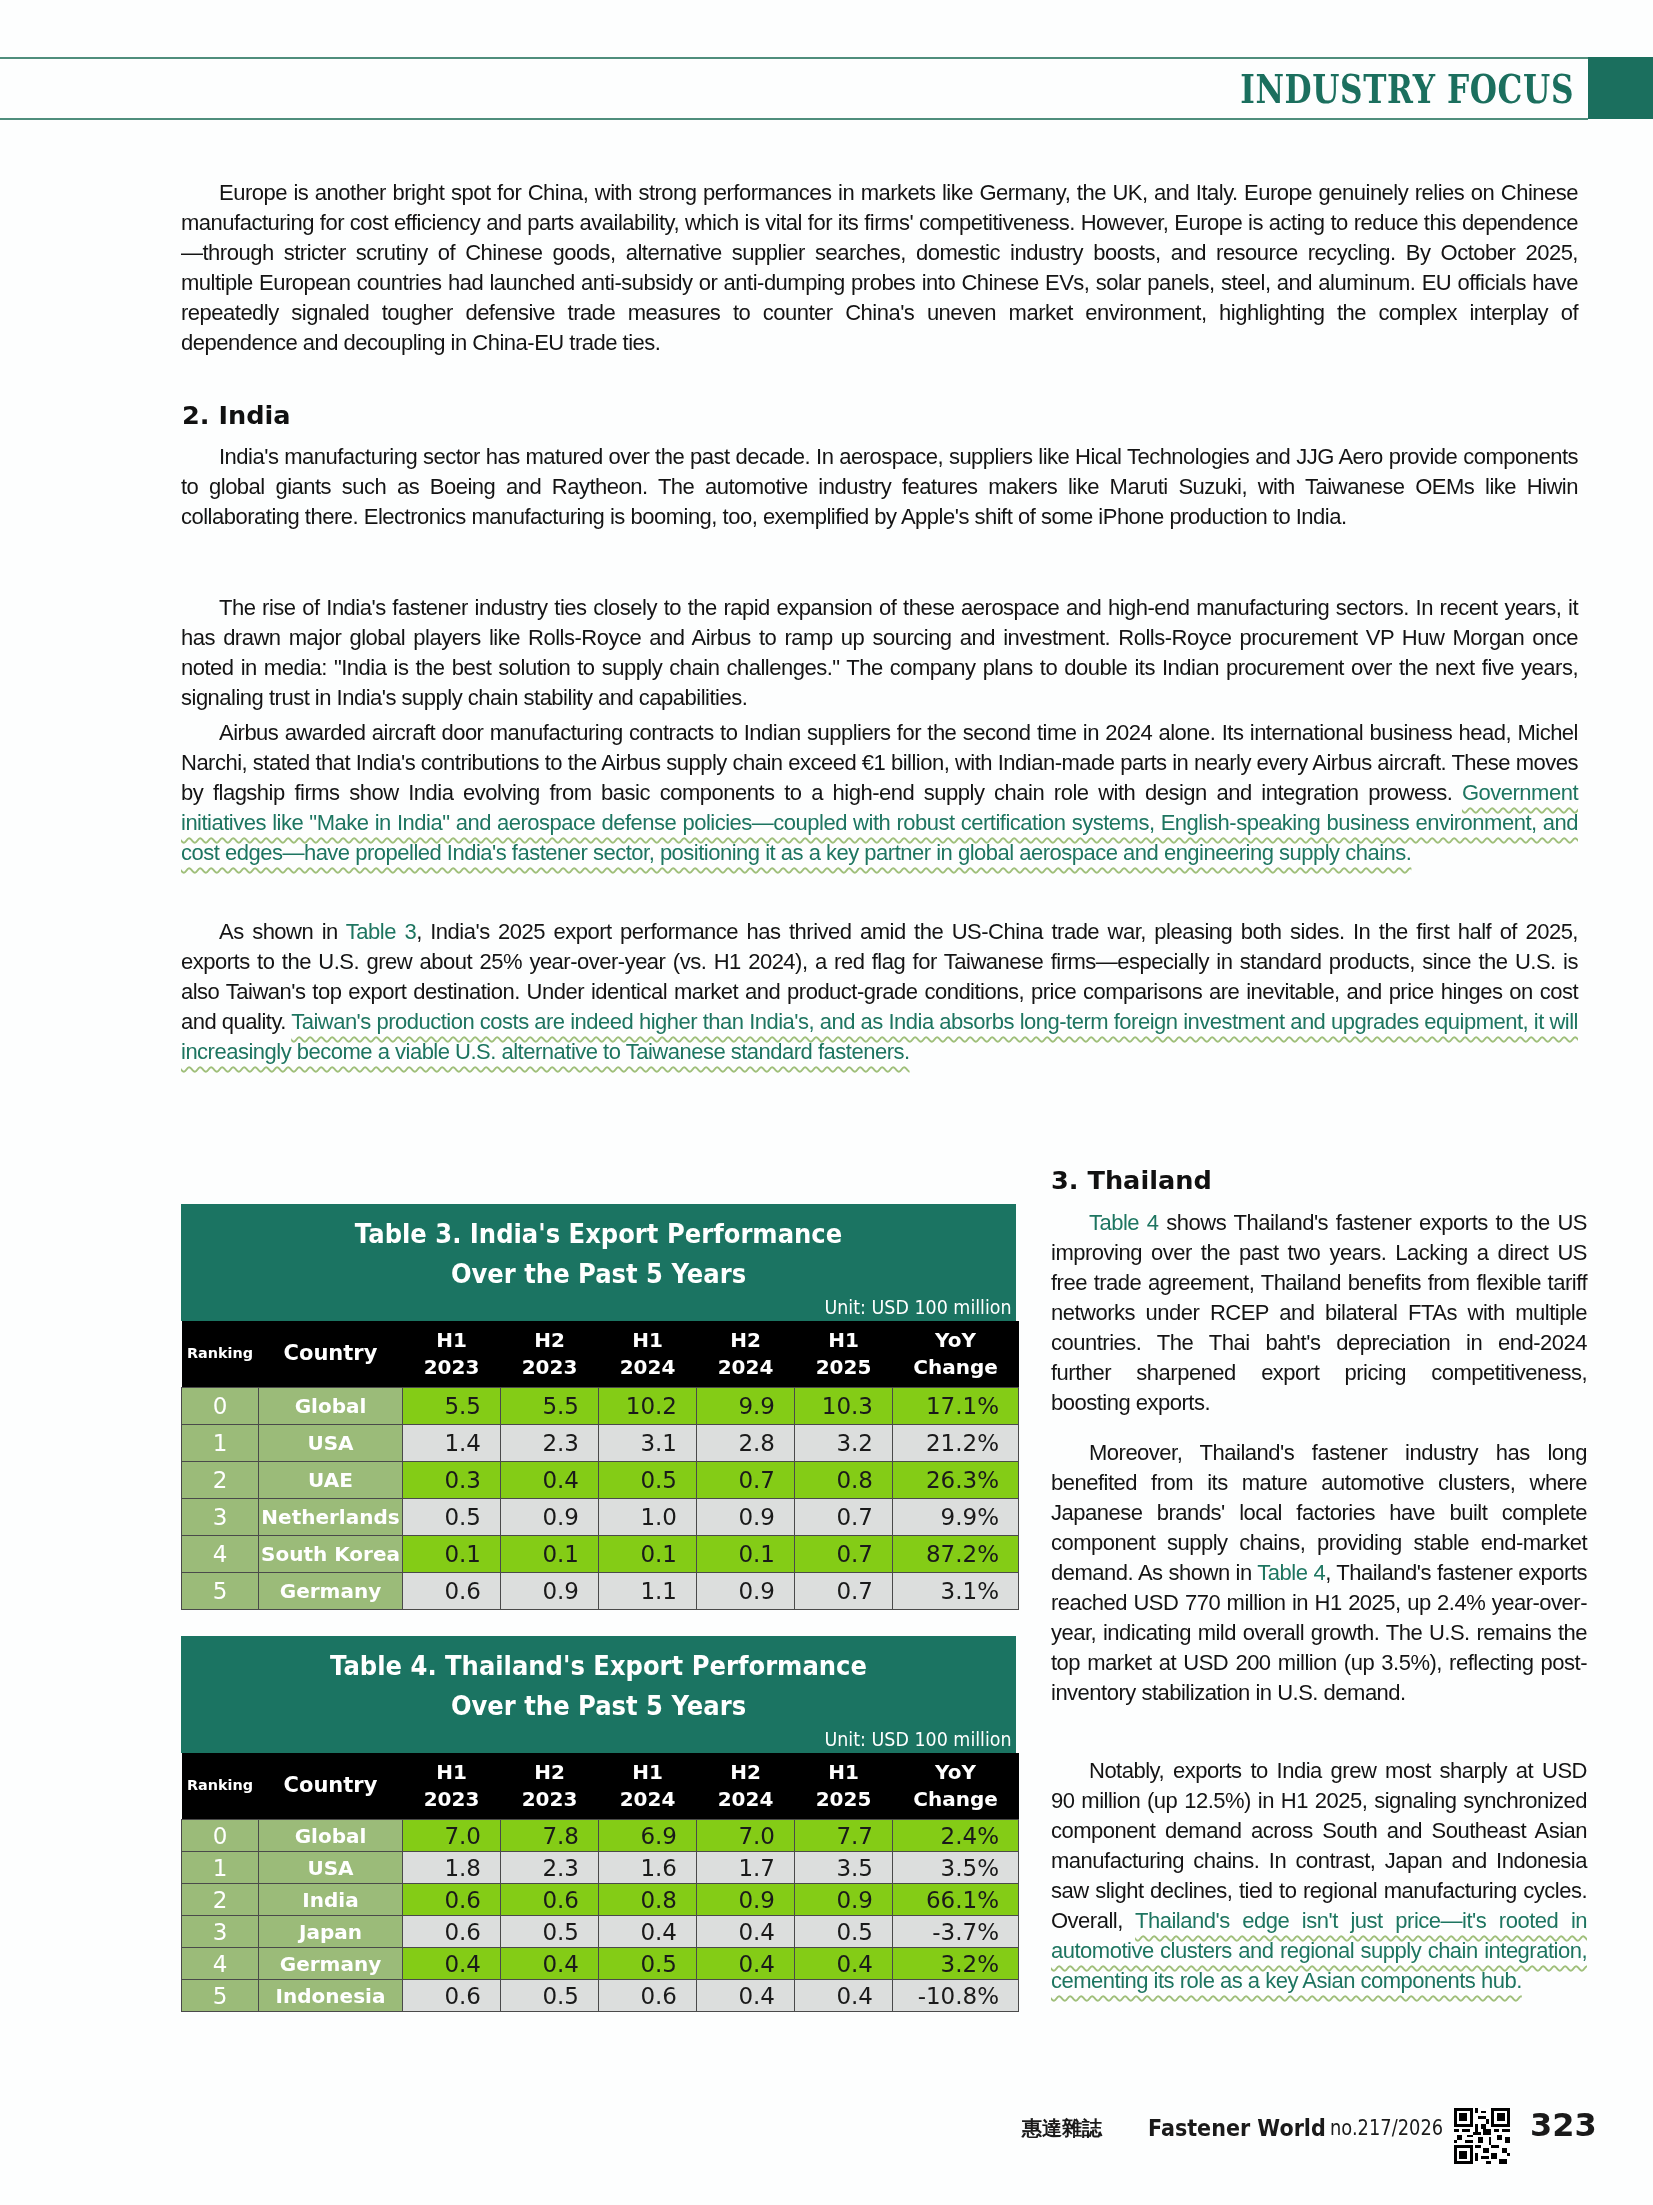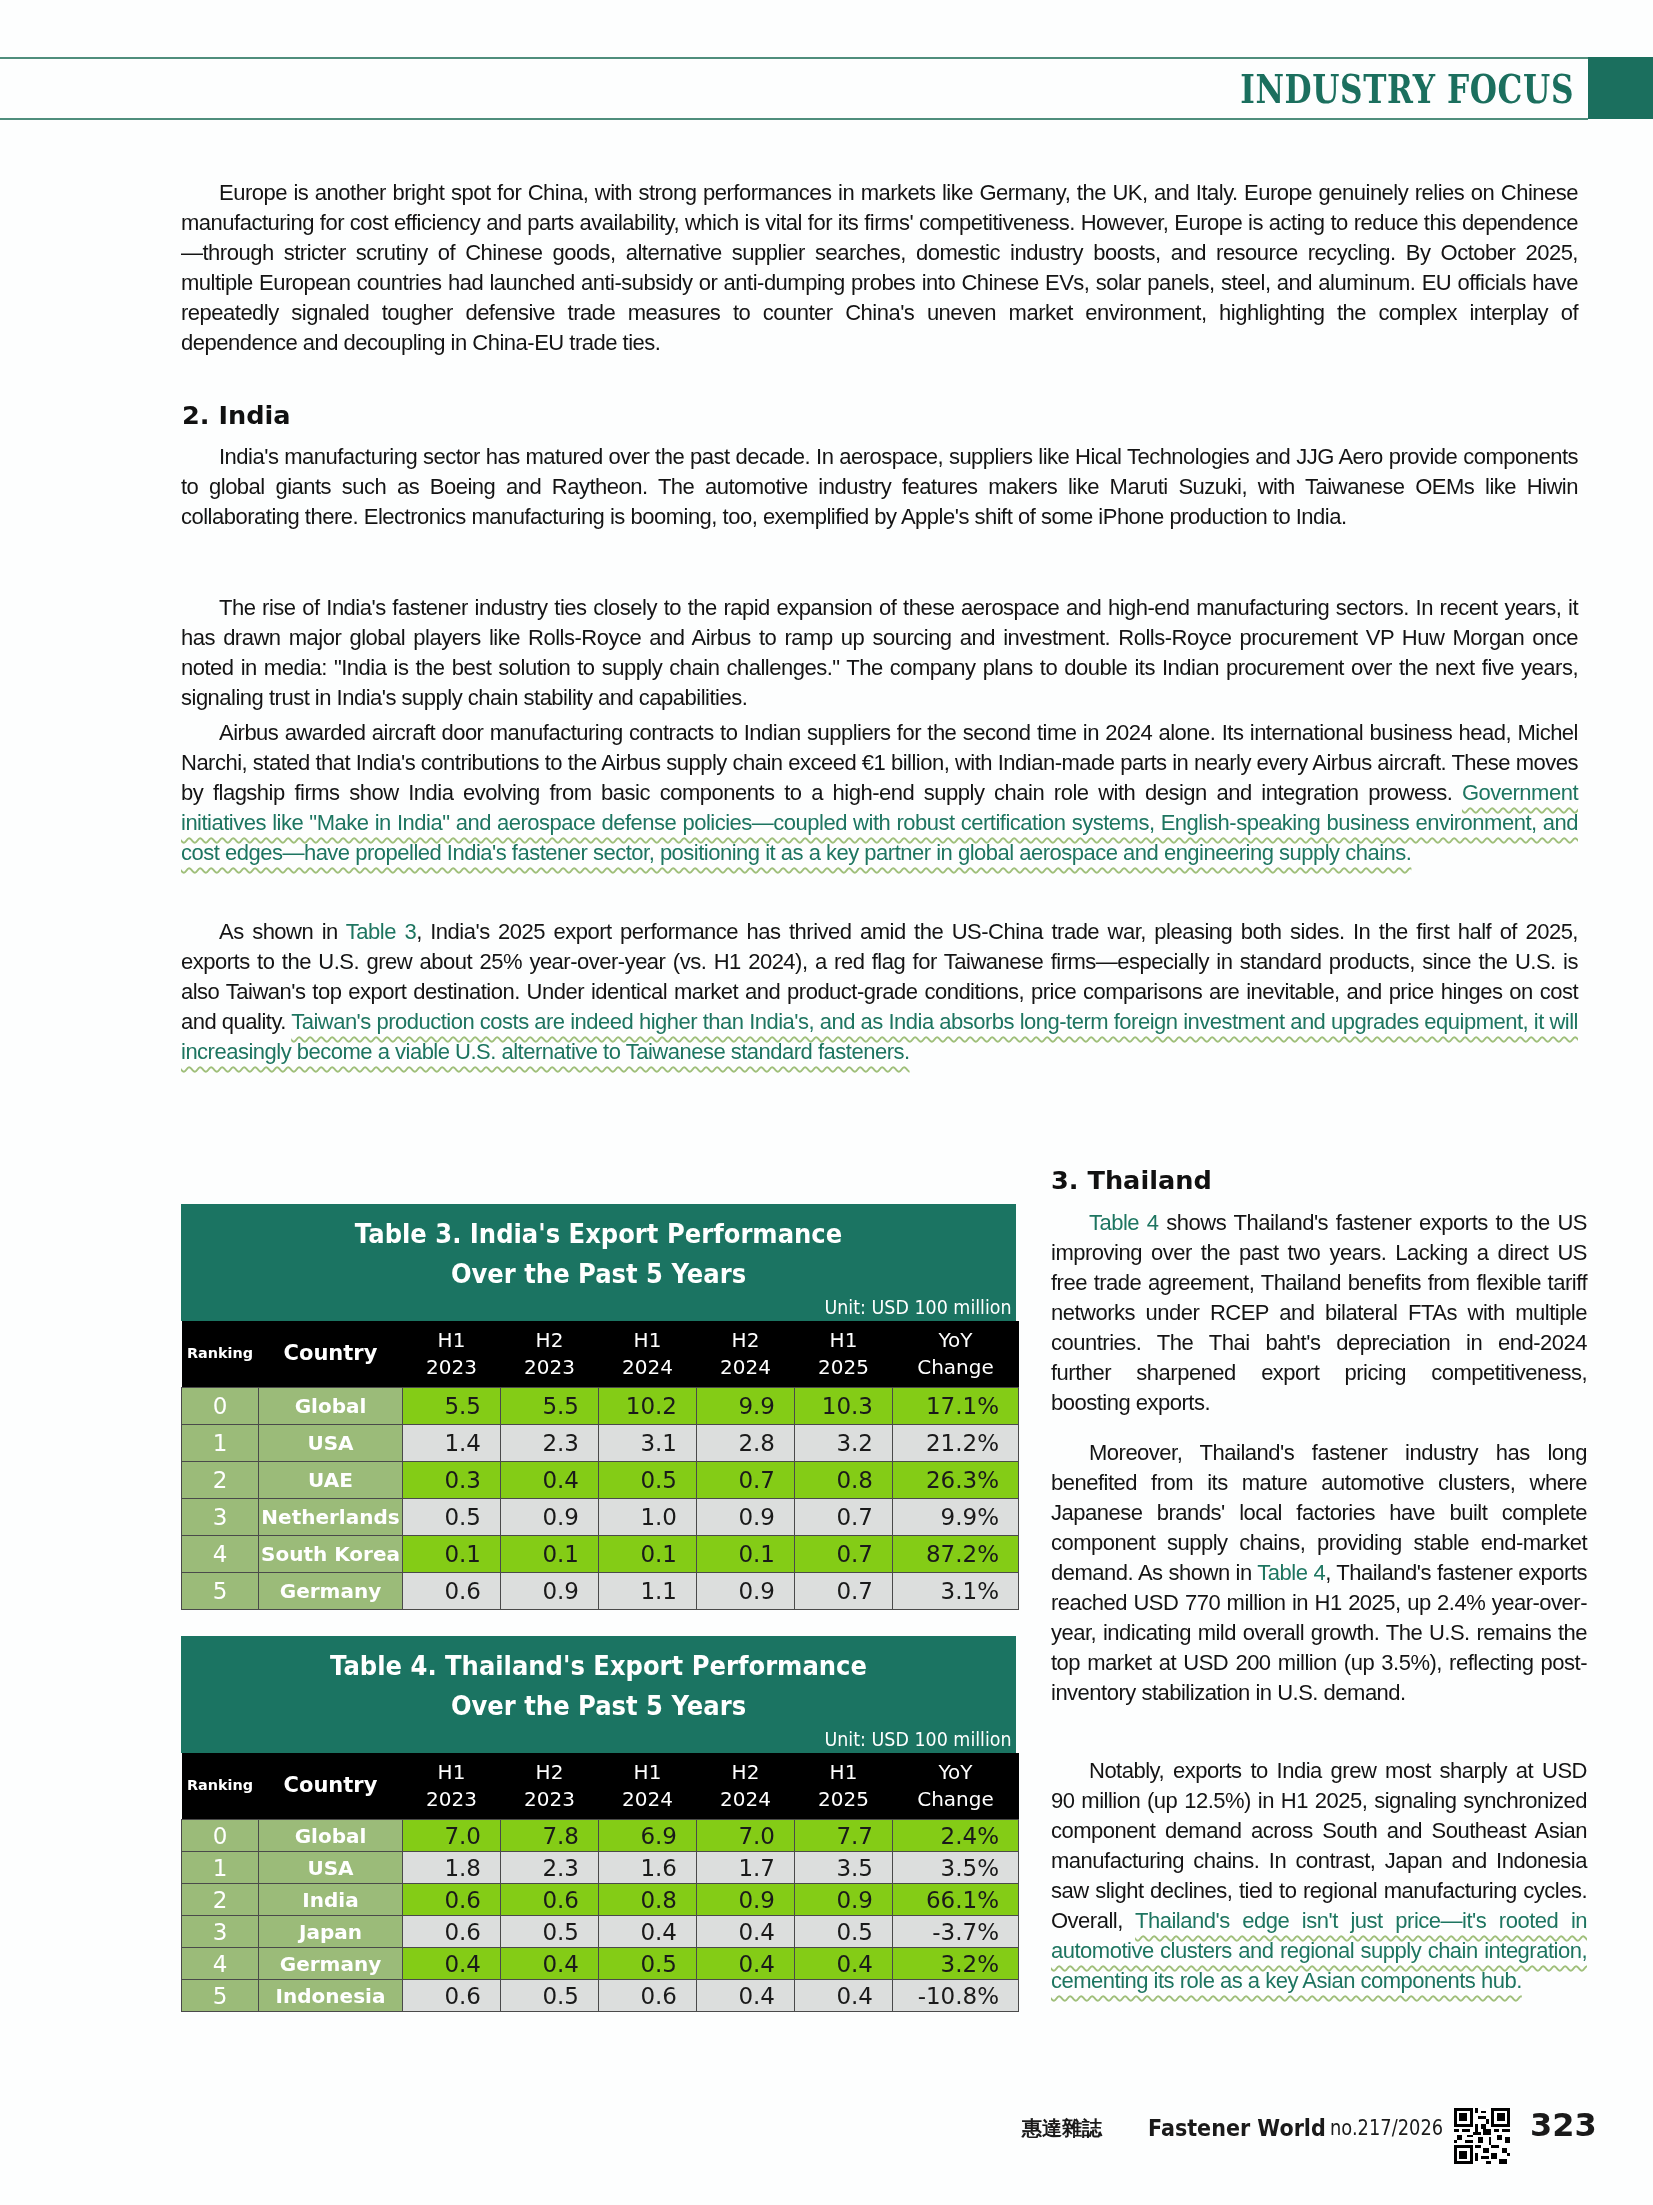--- a/index.html
+++ b/index.html
@@ -17,21 +17,21 @@
   .hl { color:#1d7560; text-decoration:underline wavy #9fbf7a; text-decoration-thickness:1.6px; text-underline-offset:7.2px; }
   .ref { color:#1d7560; }
   .h2 { position:absolute; font-family:"DejaVu Sans", sans-serif; font-weight:bold; font-size:25.6px; color:#111; margin:0; }
 
   
   .tbl { position:absolute; width:835px; }
   .tbl-head { background:#1b7462; color:#fff; position:relative; }
   .tbl-title { text-align:center; font-family:"DejaVu Sans", sans-serif; font-weight:bold; font-size:26.4px; line-height:40px; padding-top:9.6px; transform:scaleX(0.92); }
   .tbl-unit { text-align:right; font-family:"DejaVu Sans", sans-serif; font-size:19px; padding-right:4.8px; line-height:27px; transform:scaleX(0.92); transform-origin:right center; }
   table { border-collapse:collapse; width:835px; table-layout:fixed; }
-  th { background:#000; color:#fff; font-family:"DejaVu Sans", sans-serif; font-weight:normal; font-size:20px; line-height:27px; padding:6.4px 0; text-align:center; }
+  th { background:#000; color:#fff; font-family:"DejaVu Sans", sans-serif; font-weight:bold; font-size:20px; line-height:27px; padding:6.4px 0; text-align:center; }
   th.rank { font-size:14.4px; font-weight:bold;text-align:center; }
   th.country { font-size:21px; font-weight:bold; }
   td { border:1.6px solid #4a4a4a; font-family:"DejaVu Sans", sans-serif; font-size:23px; text-align:center; padding:0; }
   td.rk, td.ct { background:#9bbb79; color:#fff; font-weight:bold; }
   td.rk { font-weight:normal; font-size:23px; }
   td.ct { font-size:20px; }
   td.num { text-align:right; padding-right:19px; }
   td.yoy { text-align:right; padding-right:19px; }
   tr.alt td.num, tr.alt td.yoy { background:#dcdedd; }
   tr.norm td.num, tr.norm td.yoy { background:#84cc16; }

